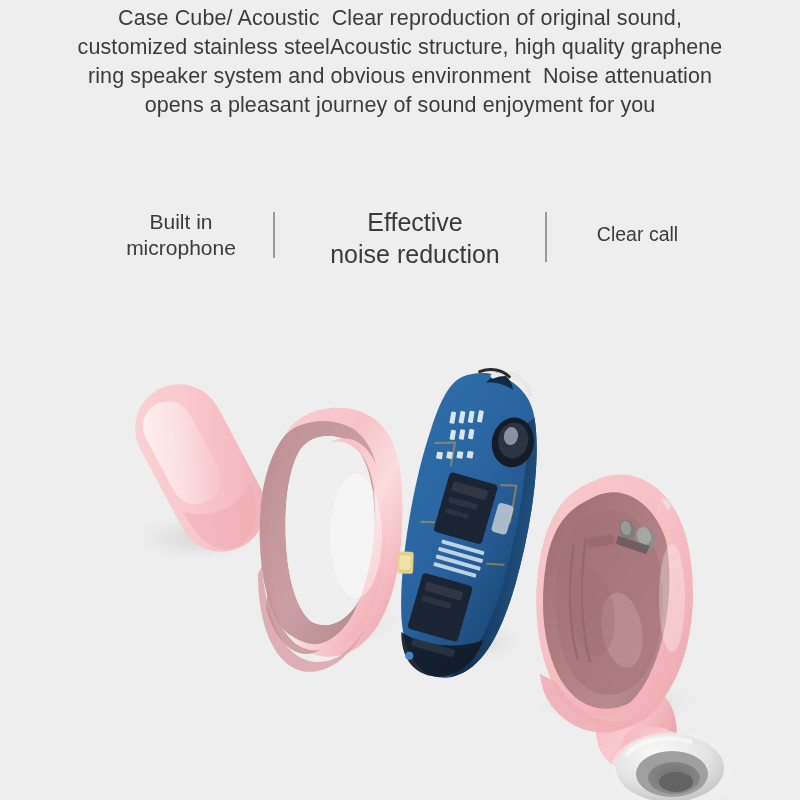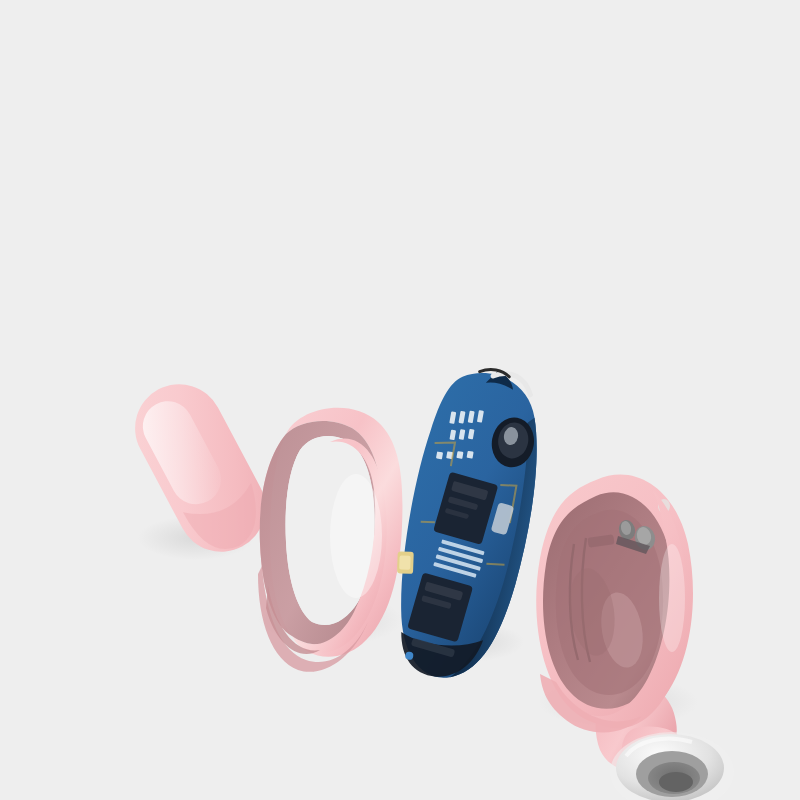--- a/index.html
+++ b/index.html
@@ -58,21 +58,35 @@
     left:0;top:330px;
     width:800px;height:470px;
   }
   .illustration svg{display:block;width:800px;height:470px;}
 </style>
 </head>
 <body style="background: rgb(238, 238, 238);">
 
 <div class="page">
 
-
+  <div class="headline">Case Cube/ Acoustic  Clear reproduction of original sound, customized stainless steelAcoustic structure, high quality graphene ring speaker system and obvious environment  Noise attenuation opens a pleasant journey of sound enjoyment for you</div>
+
+  <div class="features">
+    <div class="feature feat-1">Built in
+microphone</div>
+
+    <div class="divider div-1"></div>
+
+    <div class="feature feat-2">Effective
+noise reduction</div>
+
+    <div class="divider div-2"></div>
+
+    <div class="feature feat-3">Clear call</div>
+  </div>
 
   <div class="illustration">
     <svg viewBox="0 0 800 470" xmlns="http://www.w3.org/2000/svg">
       <defs>
         <linearGradient id="gPill" x1="0" y1="0" x2="1" y2="1">
           <stop offset="0%" stop-color="#fad3d5"></stop>
           <stop offset="38%" stop-color="#f9cace"></stop>
           <stop offset="72%" stop-color="#f5bcc1"></stop>
           <stop offset="100%" stop-color="#eeaeb4"></stop>
         </linearGradient>

